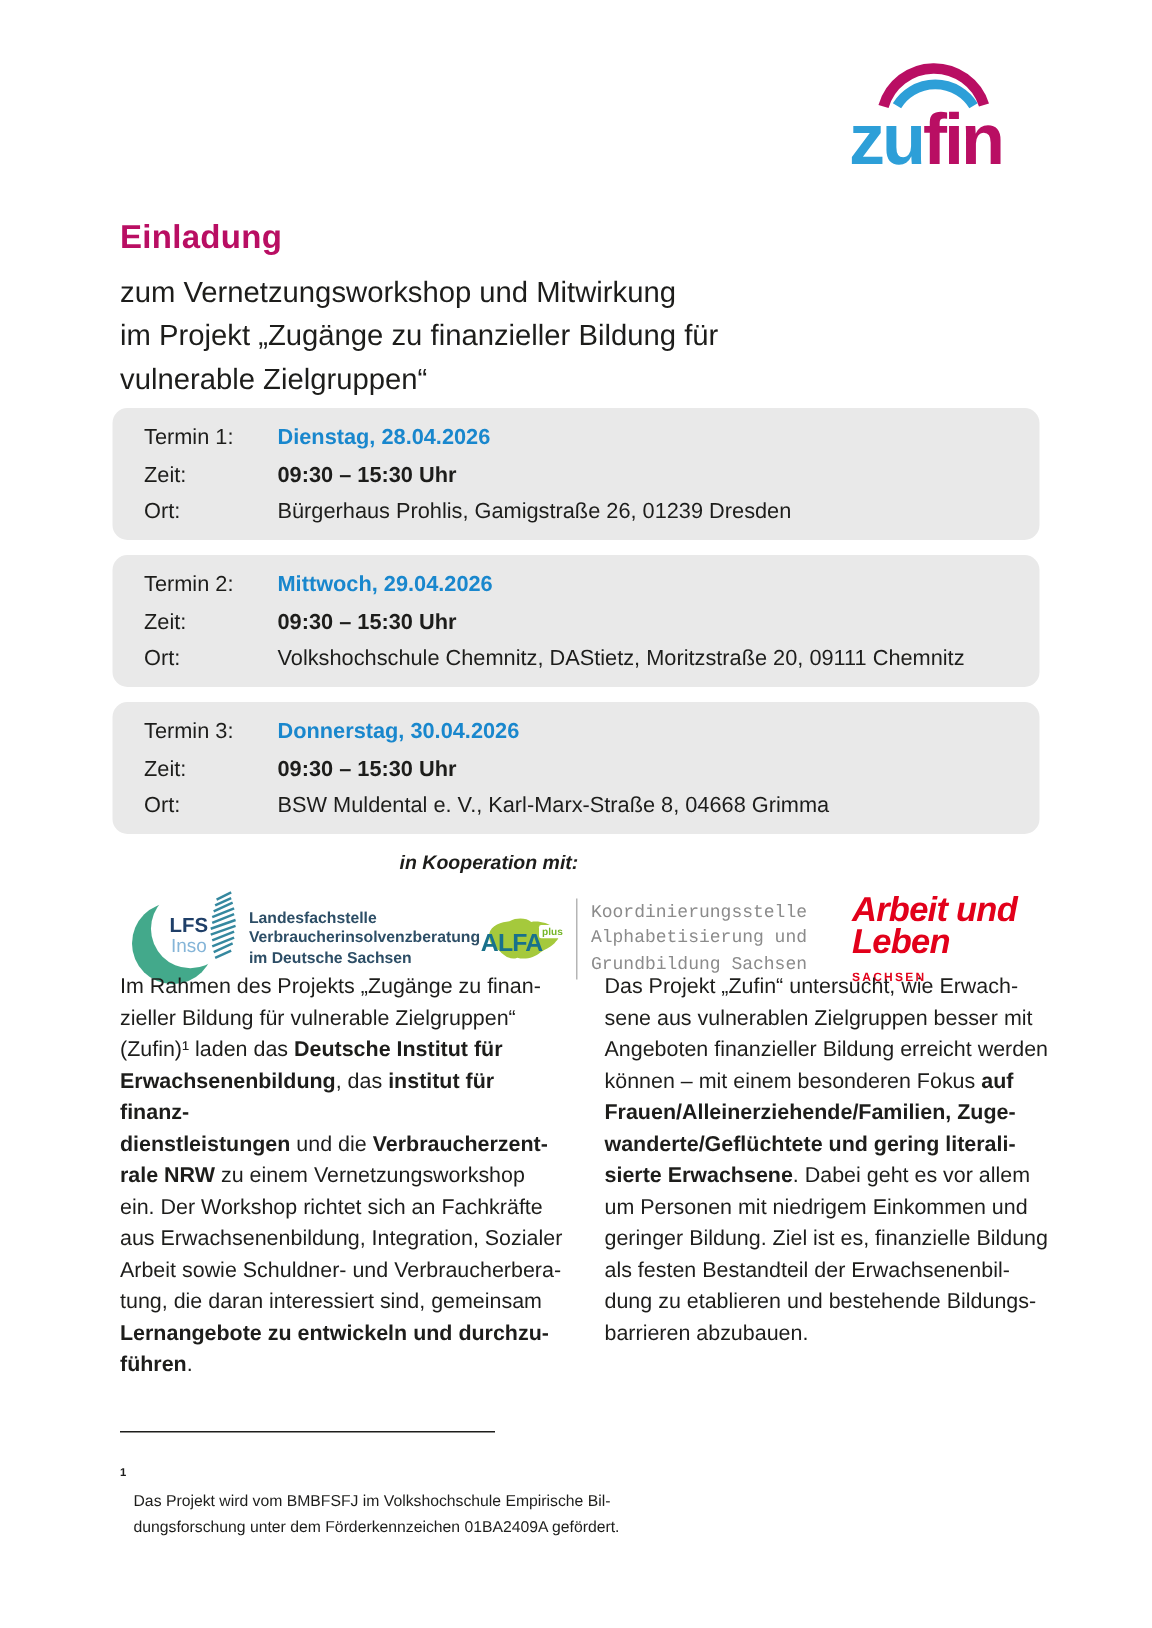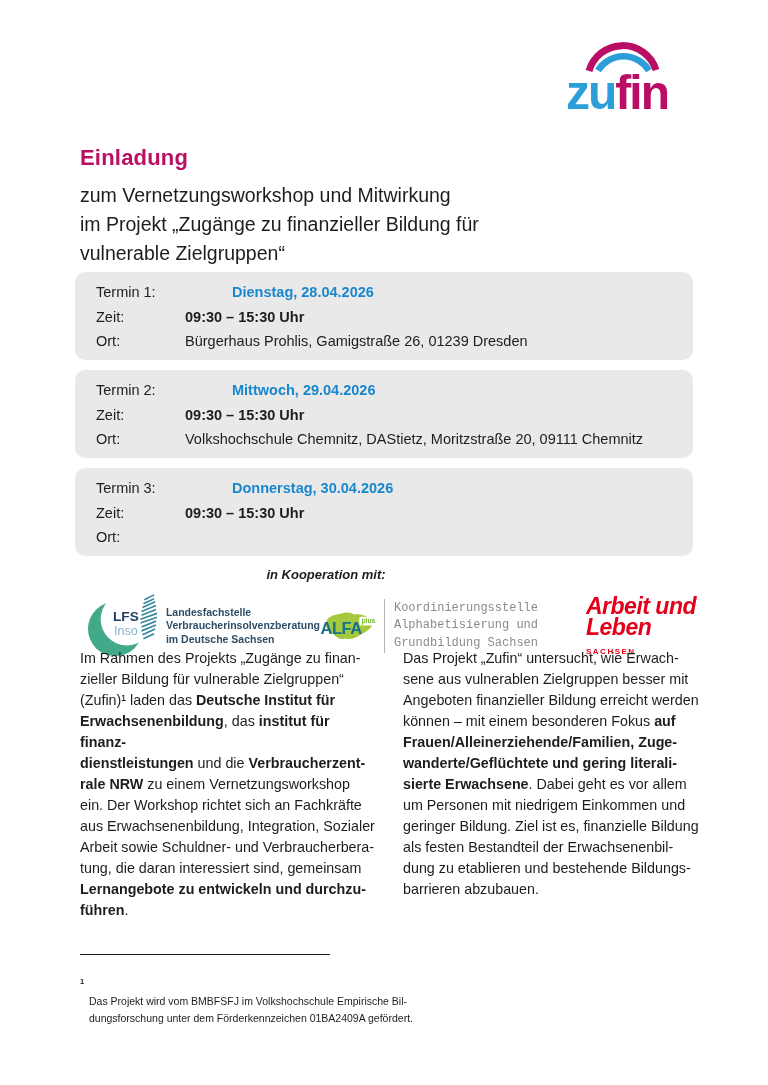--- a/index.html
+++ b/index.html
@@ -13,34 +13,34 @@
   .doc-header{position:absolute;left:80px;top:145px;width:560px;}
   .doc-title{font-size:22px;font-weight:bold;color:#b90e63;margin:0 0 10px 0;letter-spacing:.2px;}
   .doc-subtitle{font-size:19.5px;line-height:29px;white-space:pre-line;color:#1d1d1b;}
 
   
   .termine{position:absolute;left:75px;top:272px;width:618px;}
   .termin-box{background:#e9e9e9;border-radius:10px;height:88px;box-sizing:border-box;
               padding:8px 18px 4px 21px;margin-bottom:10px;}
   .termin-row{display:flex;font-size:14.5px;line-height:24.5px;}
   .termin-label{width:89px;flex:none;}
-  .termin-date{color:#1987cd;font-weight:bold;margin-left:47px;}
+  .termin-date{color:#1987cd;font-weight:bold;}
   .termin-zeit{font-weight:bold;}
 
   
   .koop-heading{position:absolute;top:567px;left:0;width:652px;text-align:center;
                 font-size:13px;font-style:italic;font-weight:bold;}
   .partners{position:absolute;top:593px;left:88px;width:616px;display:flex;align-items:center;}
   .partner{display:flex;align-items:center;}
   .partner-lfs{width:232px;}
   .lfs-text{font-size:10.5px;font-weight:bold;color:#2d4e66;line-height:13.5px;margin-left:6px;width:158px;}
   .partner-alfa{width:218px;}
   .alfa-divider{width:1px;height:54px;background:#b5b5b5;margin:0 9px 0 6px;flex:none;}
   .alfa-text{font-size:12px;color:#8b8b8b;line-height:17.5px;font-family:Liberation Mono, monospace;}
-  .partner-aul{margin-left:48px;display:block;}
+  .partner-aul{margin-left:30px;display:block;}
   .aul-line{font-size:23px;font-weight:bold;font-style:italic;color:#e2001a;line-height:21px;letter-spacing:-.5px;}
   .aul-region{font-size:8px;color:#e2001a;letter-spacing:1.5px;margin-top:9px;font-weight:bold;}
 
   
   .columns{position:absolute;left:80px;top:648px;width:622px;display:flex;gap:24px;}
   .col{width:299px;font-size:14.3px;line-height:21px;white-space:pre-line;}
   .col .b{font-weight:bold;}
 
   
   .footnote{position:absolute;left:80px;top:954px;width:360px;}
@@ -104,20 +104,21 @@
       <div class="termin-row">
         <span class="termin-label">Termin 3:</span>
         <span class="termin-date">Donnerstag, 30.04.2026</span>
       </div>
       <div class="termin-row">
         <span class="termin-label">Zeit:</span>
         <span class="termin-zeit">09:30 – 15:30 Uhr</span>
       </div>
       <div class="termin-row">
         <span class="termin-label">Ort:</span>
+        <span class="termin-ort">BSW Muldental e. V., Karl-Marx-Straße 8, 04668 Grimma</span>
       </div>
     </div>
 
   </div>
 
   <div class="koop-heading">in Kooperation mit:</div>
 
   <div class="partners">
 
     <div class="partner partner-lfs">

